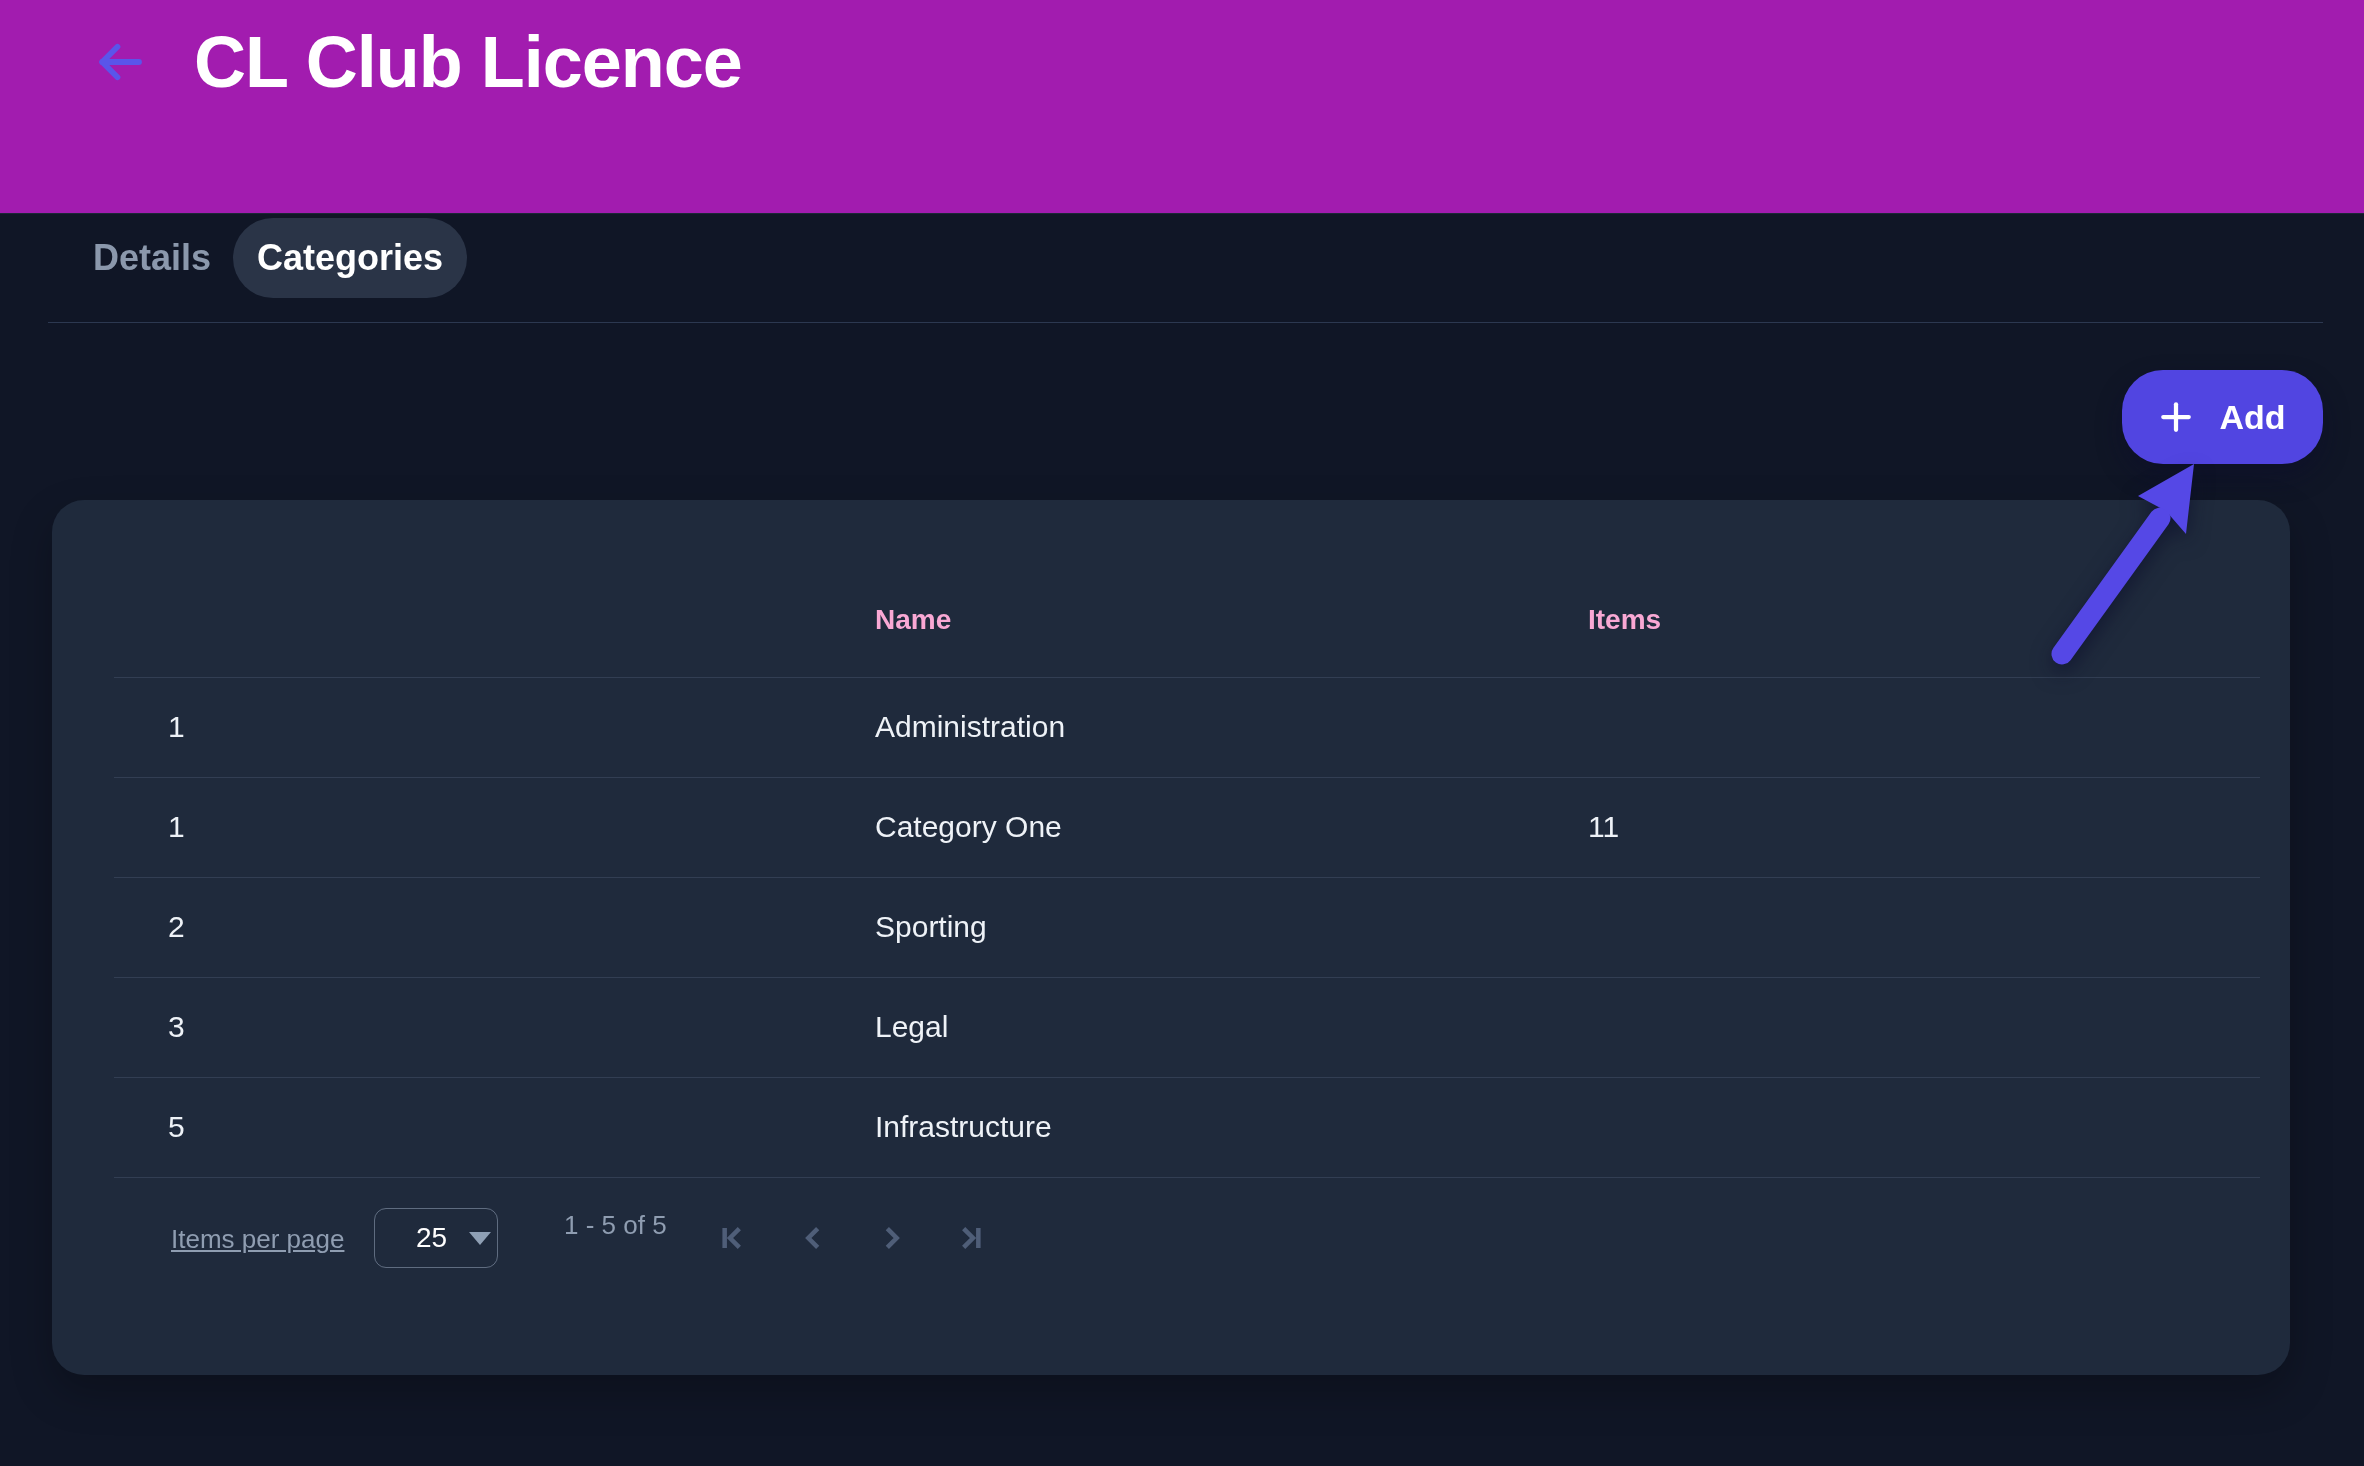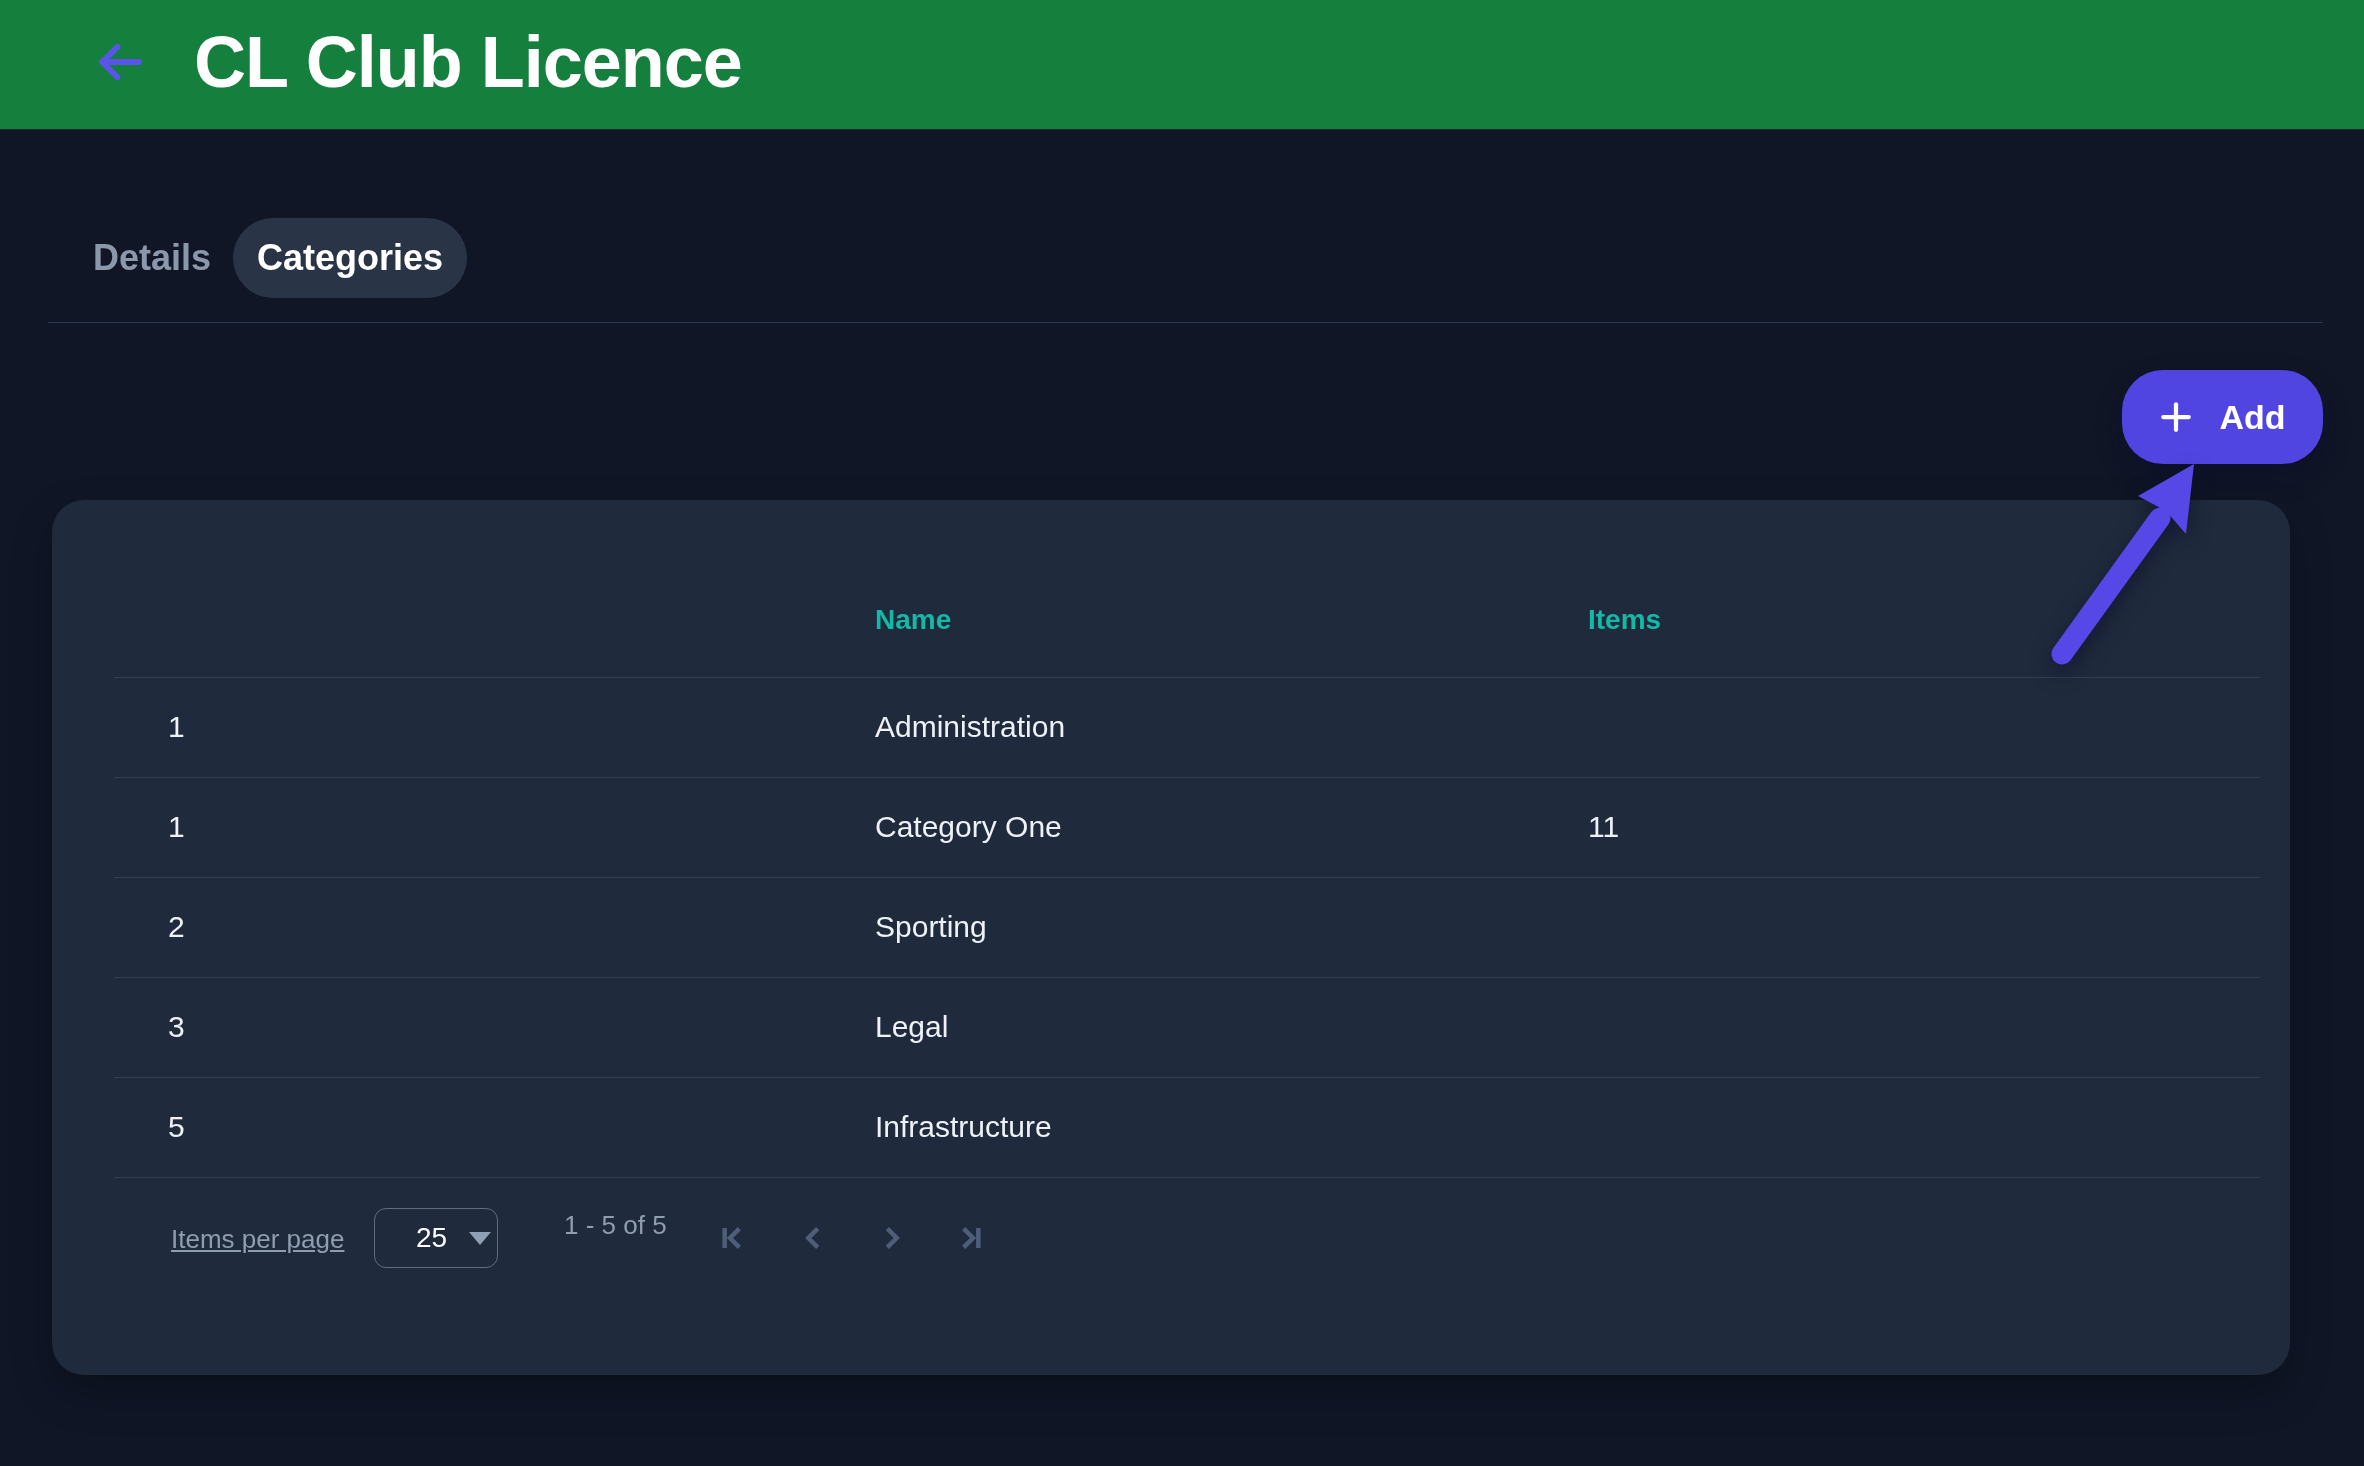--- a/index.html
+++ b/index.html
@@ -7,22 +7,22 @@
   body {
     position:relative;
     background:#101626;
     font-family:"Liberation Sans","DejaVu Sans",sans-serif;
     color:#ffffff;
     overflow:hidden;
   }
 
   
   .app-header{
-    position:absolute; left:0; top:0; width:2364px; height:130px;
-    border-bottom:1px solid #1c2737; background:#15803d;
+    position:absolute; left:0; top:0; width:2364px; height:214px;
+    border-bottom:1px solid #1c2737; background:#a21caf;
   }
   .back-btn{
     position:absolute; left:92px; top:34px; width:56px; height:56px;
     background:transparent; border:none; cursor:pointer;
     display:flex; align-items:center; justify-content:center;
   }
   .page-title{
     position:absolute; left:194px; top:18px; height:84px; line-height:88px;
     font-size:72px; font-weight:800; letter-spacing:-1px; color:#ffffff;
     white-space:nowrap;
@@ -54,21 +54,21 @@
     box-shadow:0 12px 26px rgba(10,10,45,.45);
   }
 
   
   .card{
     position:absolute; left:52px; top:500px; width:2238px; height:875px;
     border-radius:32px; background:#1f2a3c;
     box-shadow:0 18px 40px rgba(0,0,0,.25);
   }
   .th{
-    position:absolute; top:104px; font-size:28px; font-weight:700; color:#14b8a6;
+    position:absolute; top:104px; font-size:28px; font-weight:700; color:#f9a8d4;
     white-space:nowrap;
   }
   .th-name{ left:823px; }
   .th-notes{ left:1536px; }
   .row-divider{
     position:absolute; left:62px; width:2146px; height:1px; background:#323e53;
   }
   .trow{
     position:absolute; left:0; width:2238px; height:100px; cursor:pointer;
   }

